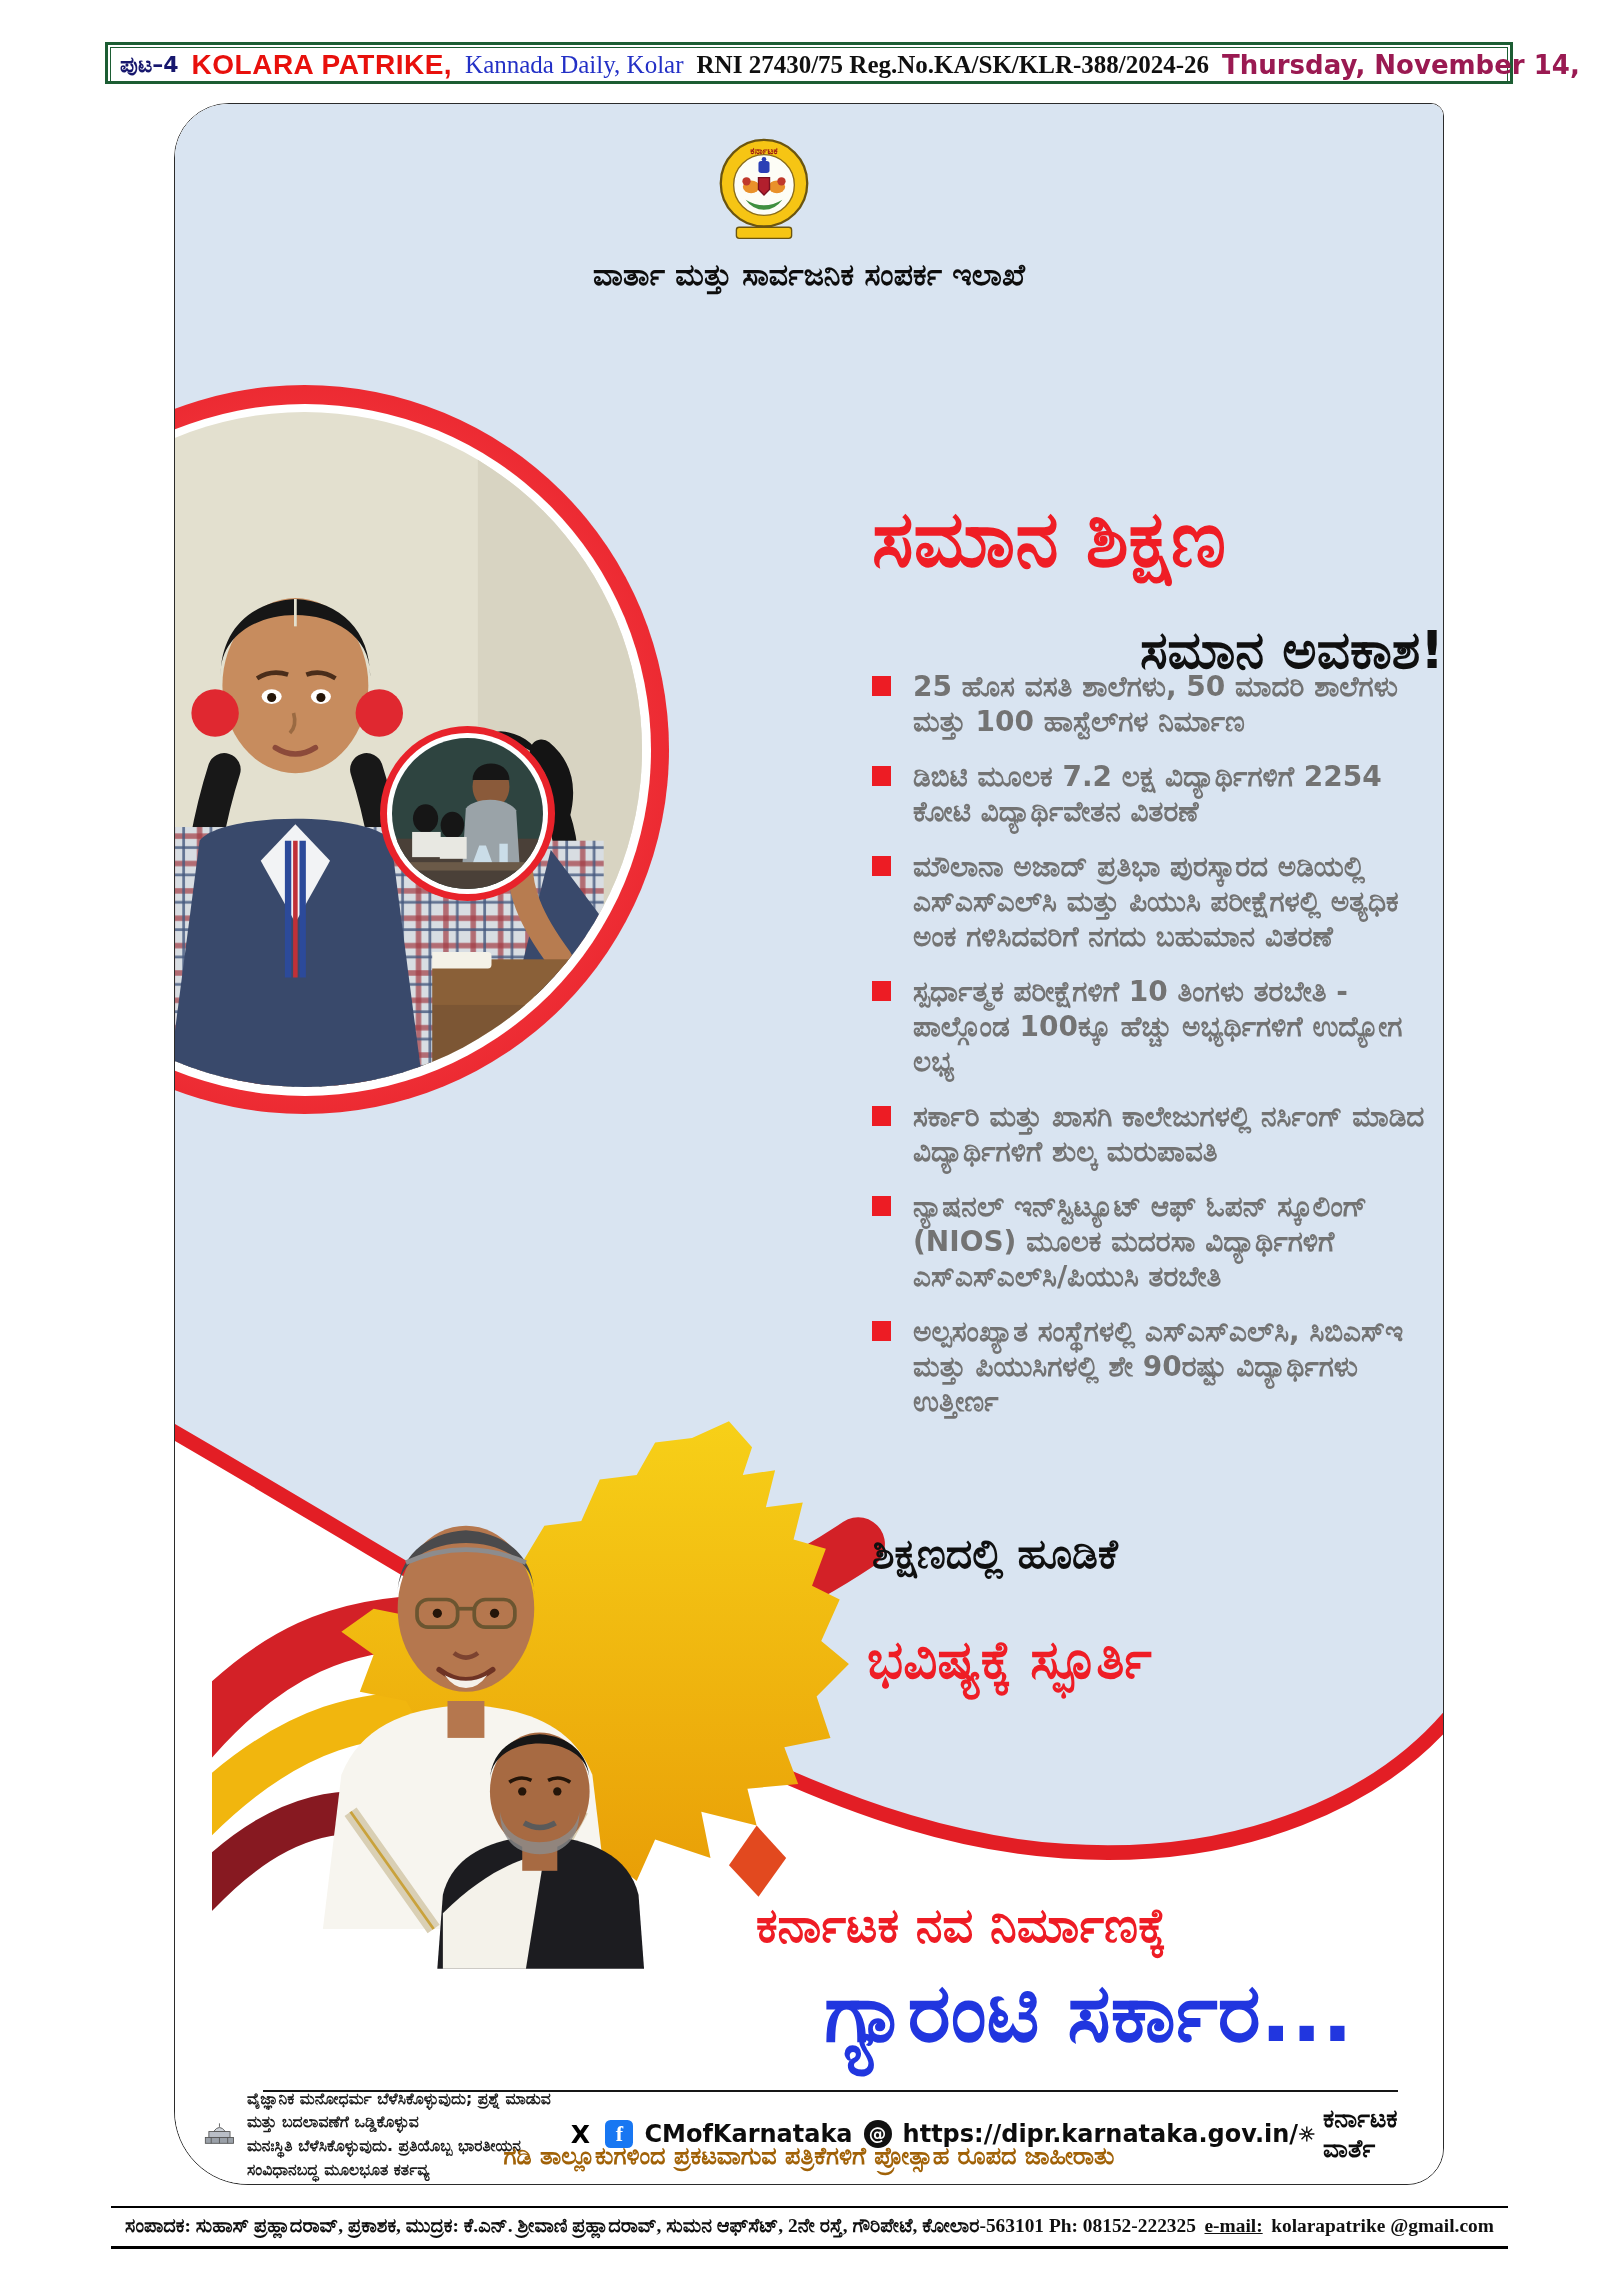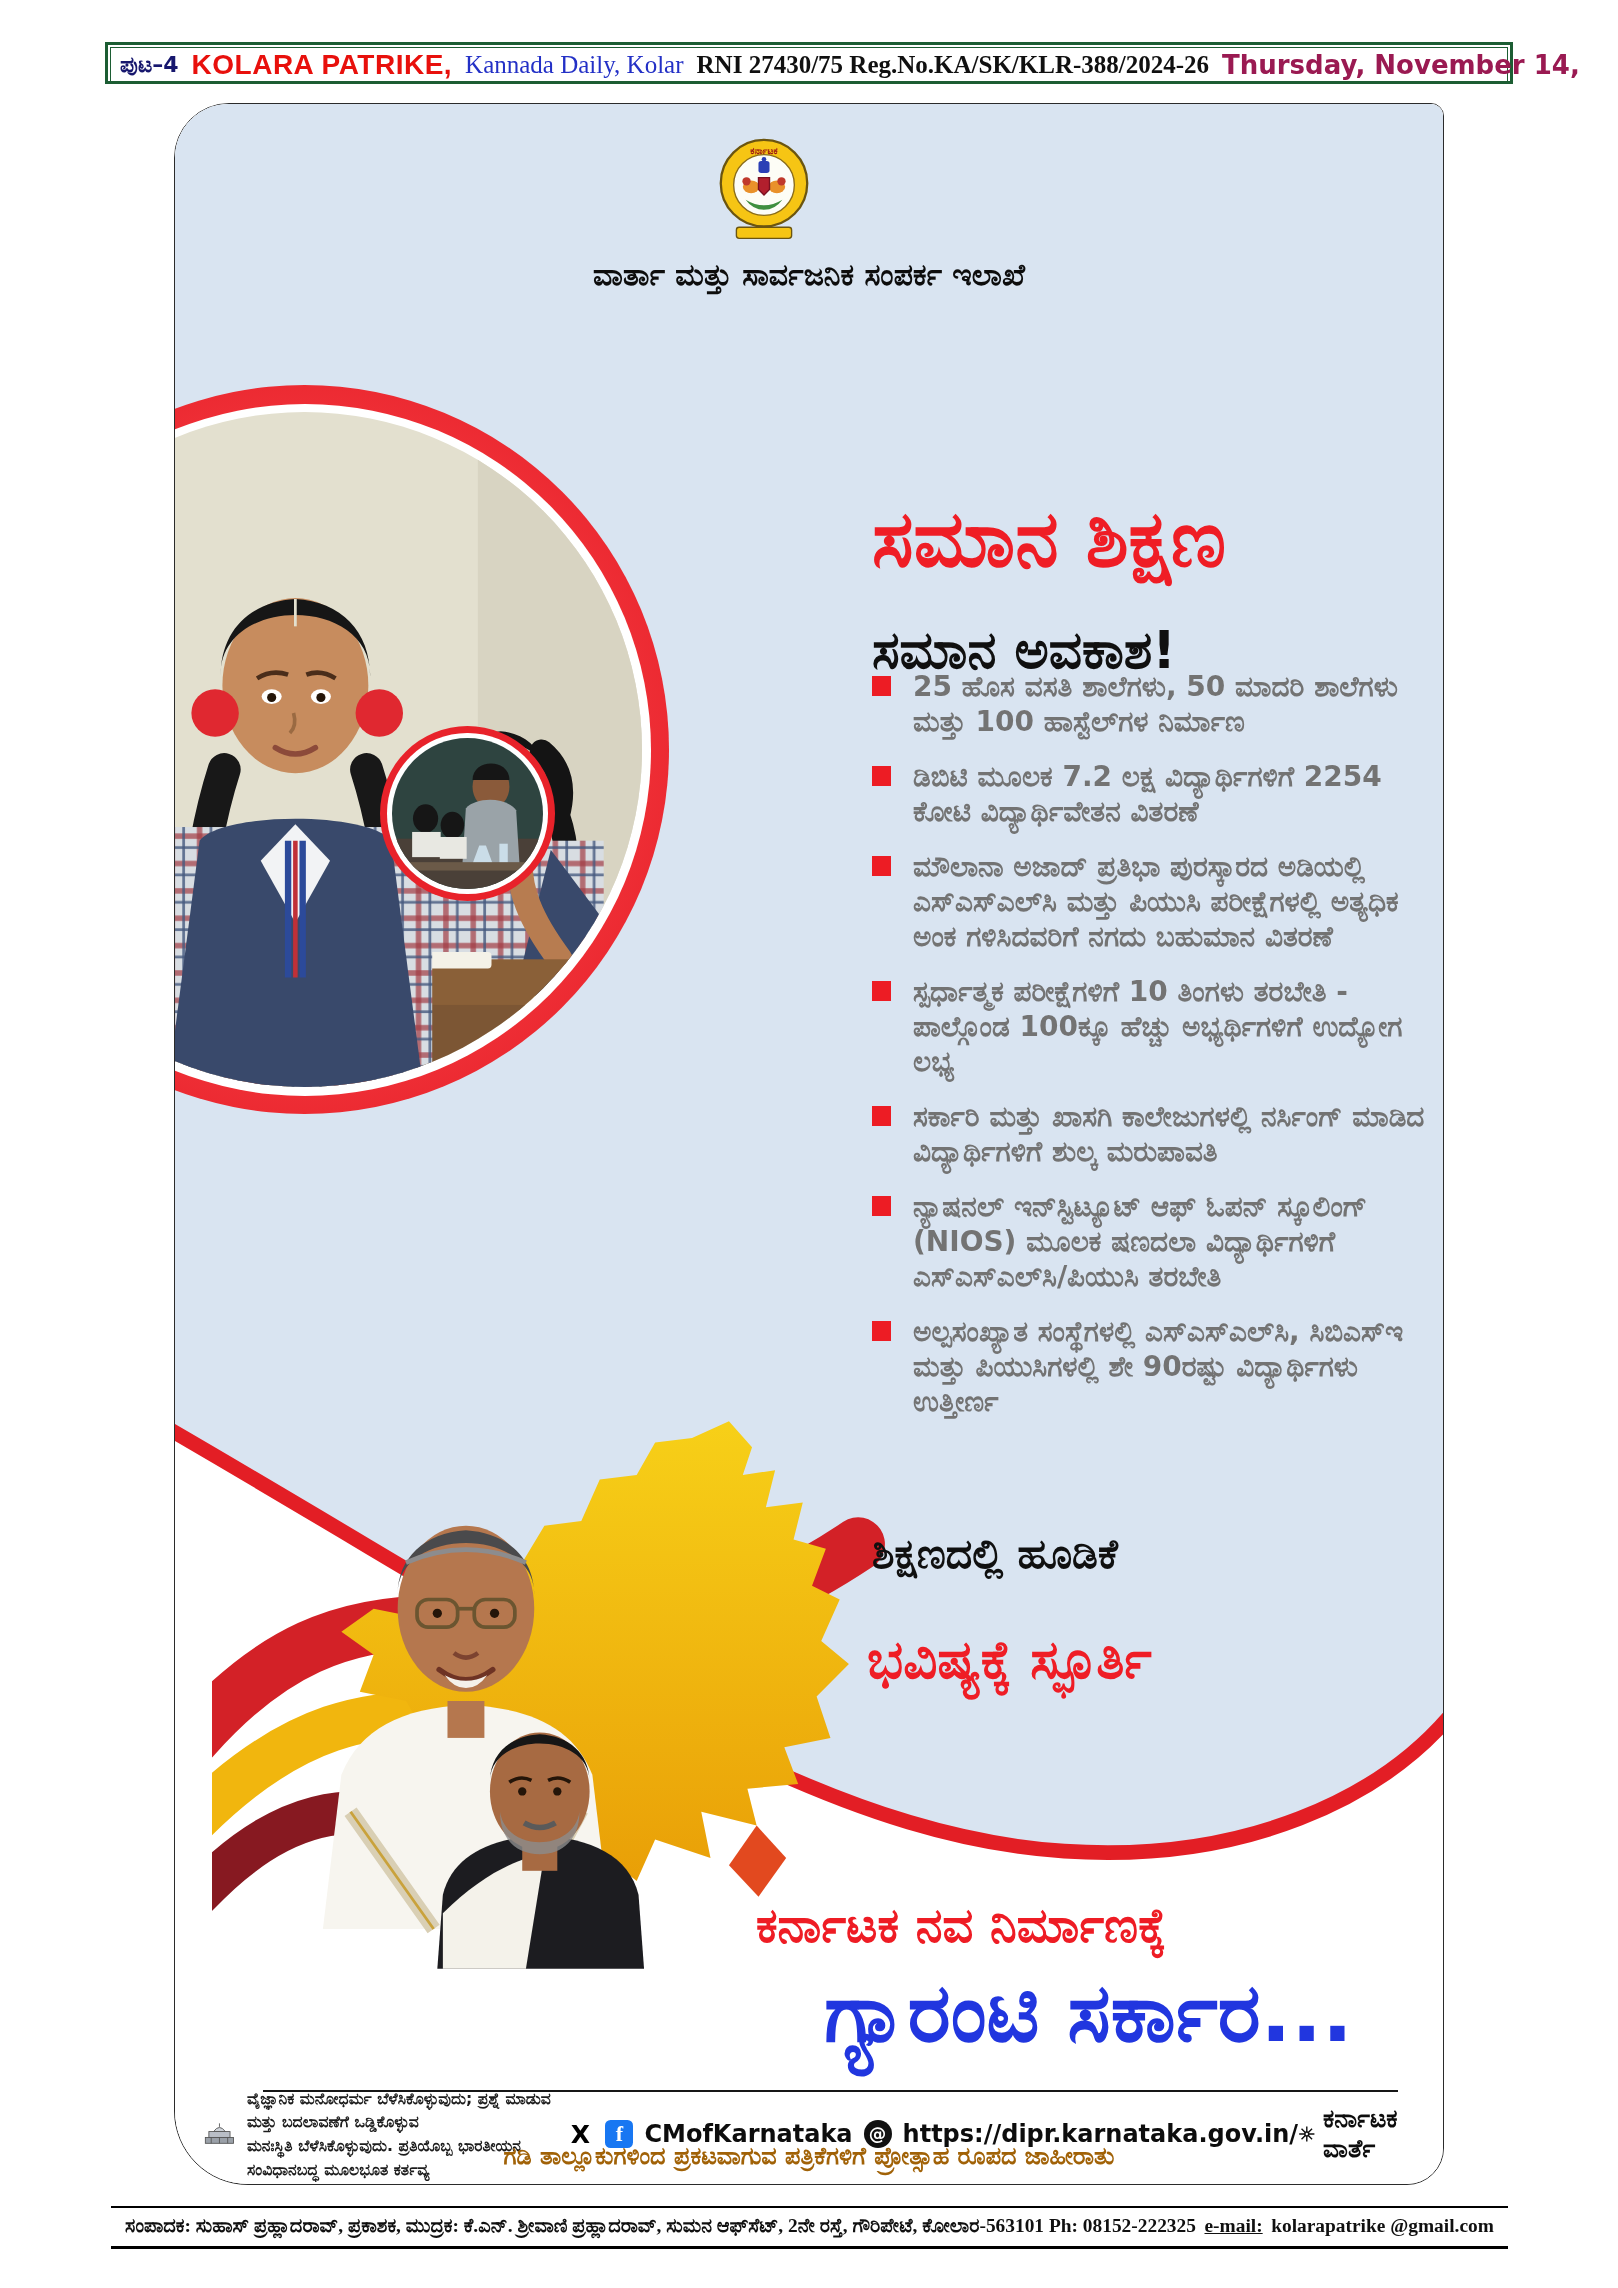--- a/index.html
+++ b/index.html
@@ -36,21 +36,21 @@
   .photo-small{position:absolute;left:205px;top:622px;width:175px;height:175px;
              border-radius:50%;background:#e8222a;z-index:2;}
   .photo-small .ring{position:absolute;inset:7.4px;border-radius:50%;background:#ffffff;}
   .photo-small .ph{position:absolute;inset:12px;border-radius:50%;overflow:hidden;}
   .ph svg{width:100%;height:100%;display:block;}
 
   
   .title-red{position:absolute;left:697px;top:343px;width:572px;z-index:3;
              font-size:78px;line-height:1.05;font-weight:900;color:#ef1d25;}
   .title-black{position:absolute;left:697px;top:473px;width:572px;z-index:3;
-             font-size:52px;font-weight:800;color:#101010;}
+             font-size:52px;font-weight:800;color:#101010;text-align:right;}
   .bullets{position:absolute;left:697px;top:565px;width:558px;margin:0;padding:0;
            list-style:none;z-index:3;}
   .bullets li{position:relative;padding-left:41px;margin-bottom:20px;
            font-size:28px;line-height:35px;font-weight:800;color:#737373;}
   .bullets li::before{content:"";position:absolute;left:0;top:7.4px;width:19.4px;height:19.4px;
            background:#ed1c24;}
   .tag-black{position:absolute;left:697px;top:1426px;z-index:3;
            font-size:41px;font-weight:800;color:#101010;}
   .tag-red{position:absolute;left:692px;top:1503px;z-index:3;
            font-size:53px;font-weight:900;color:#ef1d25;margin-top:22px;}
@@ -214,21 +214,21 @@
 
     <h1 class="title-red">ಸಮಾನ ಶಿಕ್ಷಣ</h1>
     <h2 class="title-black">ಸಮಾನ ಅವಕಾಶ!</h2>
 
     <ul class="bullets">
       <li>25 ಹೊಸ ವಸತಿ ಶಾಲೆಗಳು, 50 ಮಾದರಿ ಶಾಲೆಗಳು ಮತ್ತು 100 ಹಾಸ್ಟೆಲ್‌ಗಳ ನಿರ್ಮಾಣ</li>
       <li>ಡಿಬಿಟಿ ಮೂಲಕ 7.2 ಲಕ್ಷ ವಿದ್ಯಾರ್ಥಿಗಳಿಗೆ 2254 ಕೋಟಿ ವಿದ್ಯಾರ್ಥಿವೇತನ ವಿತರಣೆ</li>
       <li>ಮೌಲಾನಾ ಅಜಾದ್ ಪ್ರತಿಭಾ ಪುರಸ್ಕಾರದ ಅಡಿಯಲ್ಲಿ ಎಸ್‌ಎಸ್‌ಎಲ್‌ಸಿ ಮತ್ತು ಪಿಯುಸಿ ಪರೀಕ್ಷೆಗಳಲ್ಲಿ ಅತ್ಯಧಿಕ ಅಂಕ ಗಳಿಸಿದವರಿಗೆ ನಗದು ಬಹುಮಾನ ವಿತರಣೆ</li>
       <li>ಸ್ಪರ್ಧಾತ್ಮಕ ಪರೀಕ್ಷೆಗಳಿಗೆ 10 ತಿಂಗಳು ತರಬೇತಿ - ಪಾಲ್ಗೊಂಡ 100ಕ್ಕೂ ಹೆಚ್ಚು ಅಭ್ಯರ್ಥಿಗಳಿಗೆ ಉದ್ಯೋಗ ಲಭ್ಯ</li>
       <li>ಸರ್ಕಾರಿ ಮತ್ತು ಖಾಸಗಿ ಕಾಲೇಜುಗಳಲ್ಲಿ ನರ್ಸಿಂಗ್ ಮಾಡಿದ ವಿದ್ಯಾರ್ಥಿಗಳಿಗೆ ಶುಲ್ಕ ಮರುಪಾವತಿ</li>
-      <li>ನ್ಯಾಷನಲ್ ಇನ್‌ಸ್ಟಿಟ್ಯೂಟ್ ಆಫ್ ಓಪನ್ ಸ್ಕೂಲಿಂಗ್ (NIOS) ಮೂಲಕ ಷಣದಲಾ ವಿದ್ಯಾರ್ಥಿಗಳಿಗೆ ಎಸ್‌ಎಸ್‌ಎಲ್‌ಸಿ/ಪಿಯುಸಿ ತರಬೇತಿ</li>
+      <li>ನ್ಯಾಷನಲ್ ಇನ್‌ಸ್ಟಿಟ್ಯೂಟ್ ಆಫ್ ಓಪನ್ ಸ್ಕೂಲಿಂಗ್ (NIOS) ಮೂಲಕ ಮದರಸಾ ವಿದ್ಯಾರ್ಥಿಗಳಿಗೆ ಎಸ್‌ಎಸ್‌ಎಲ್‌ಸಿ/ಪಿಯುಸಿ ತರಬೇತಿ</li>
       <li>ಅಲ್ಪಸಂಖ್ಯಾತ ಸಂಸ್ಥೆಗಳಲ್ಲಿ ಎಸ್‌ಎಸ್‌ಎಲ್‌ಸಿ, ಸಿಬಿಎಸ್‌ಇ ಮತ್ತು ಪಿಯುಸಿಗಳಲ್ಲಿ ಶೇ 90ರಷ್ಟು ವಿದ್ಯಾರ್ಥಿಗಳು ಉತ್ತೀರ್ಣ</li>
     </ul>
 
     <div class="tag-black">ಶಿಕ್ಷಣದಲ್ಲಿ ಹೂಡಿಕೆ</div>
     <div class="tag-red">ಭವಿಷ್ಯಕ್ಕೆ ಸ್ಫೂರ್ತಿ</div>
 
     <svg class="map-art" viewBox="0 0 730 700">
       <defs>
         <linearGradient id="gradMap" x1="0" y1="0" x2="0" y2="1">
           <stop offset="0" stop-color="#f7d018"></stop>

